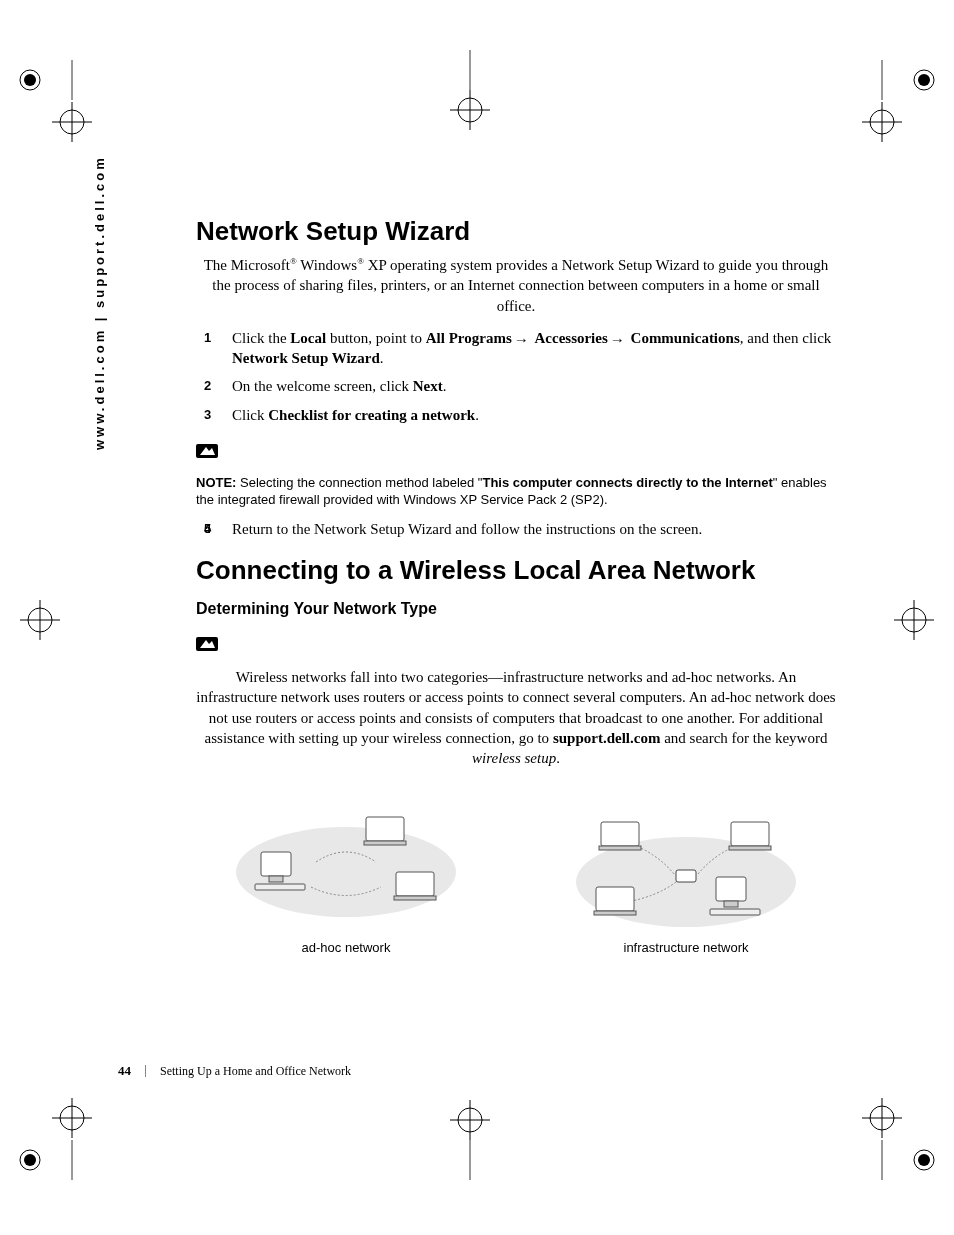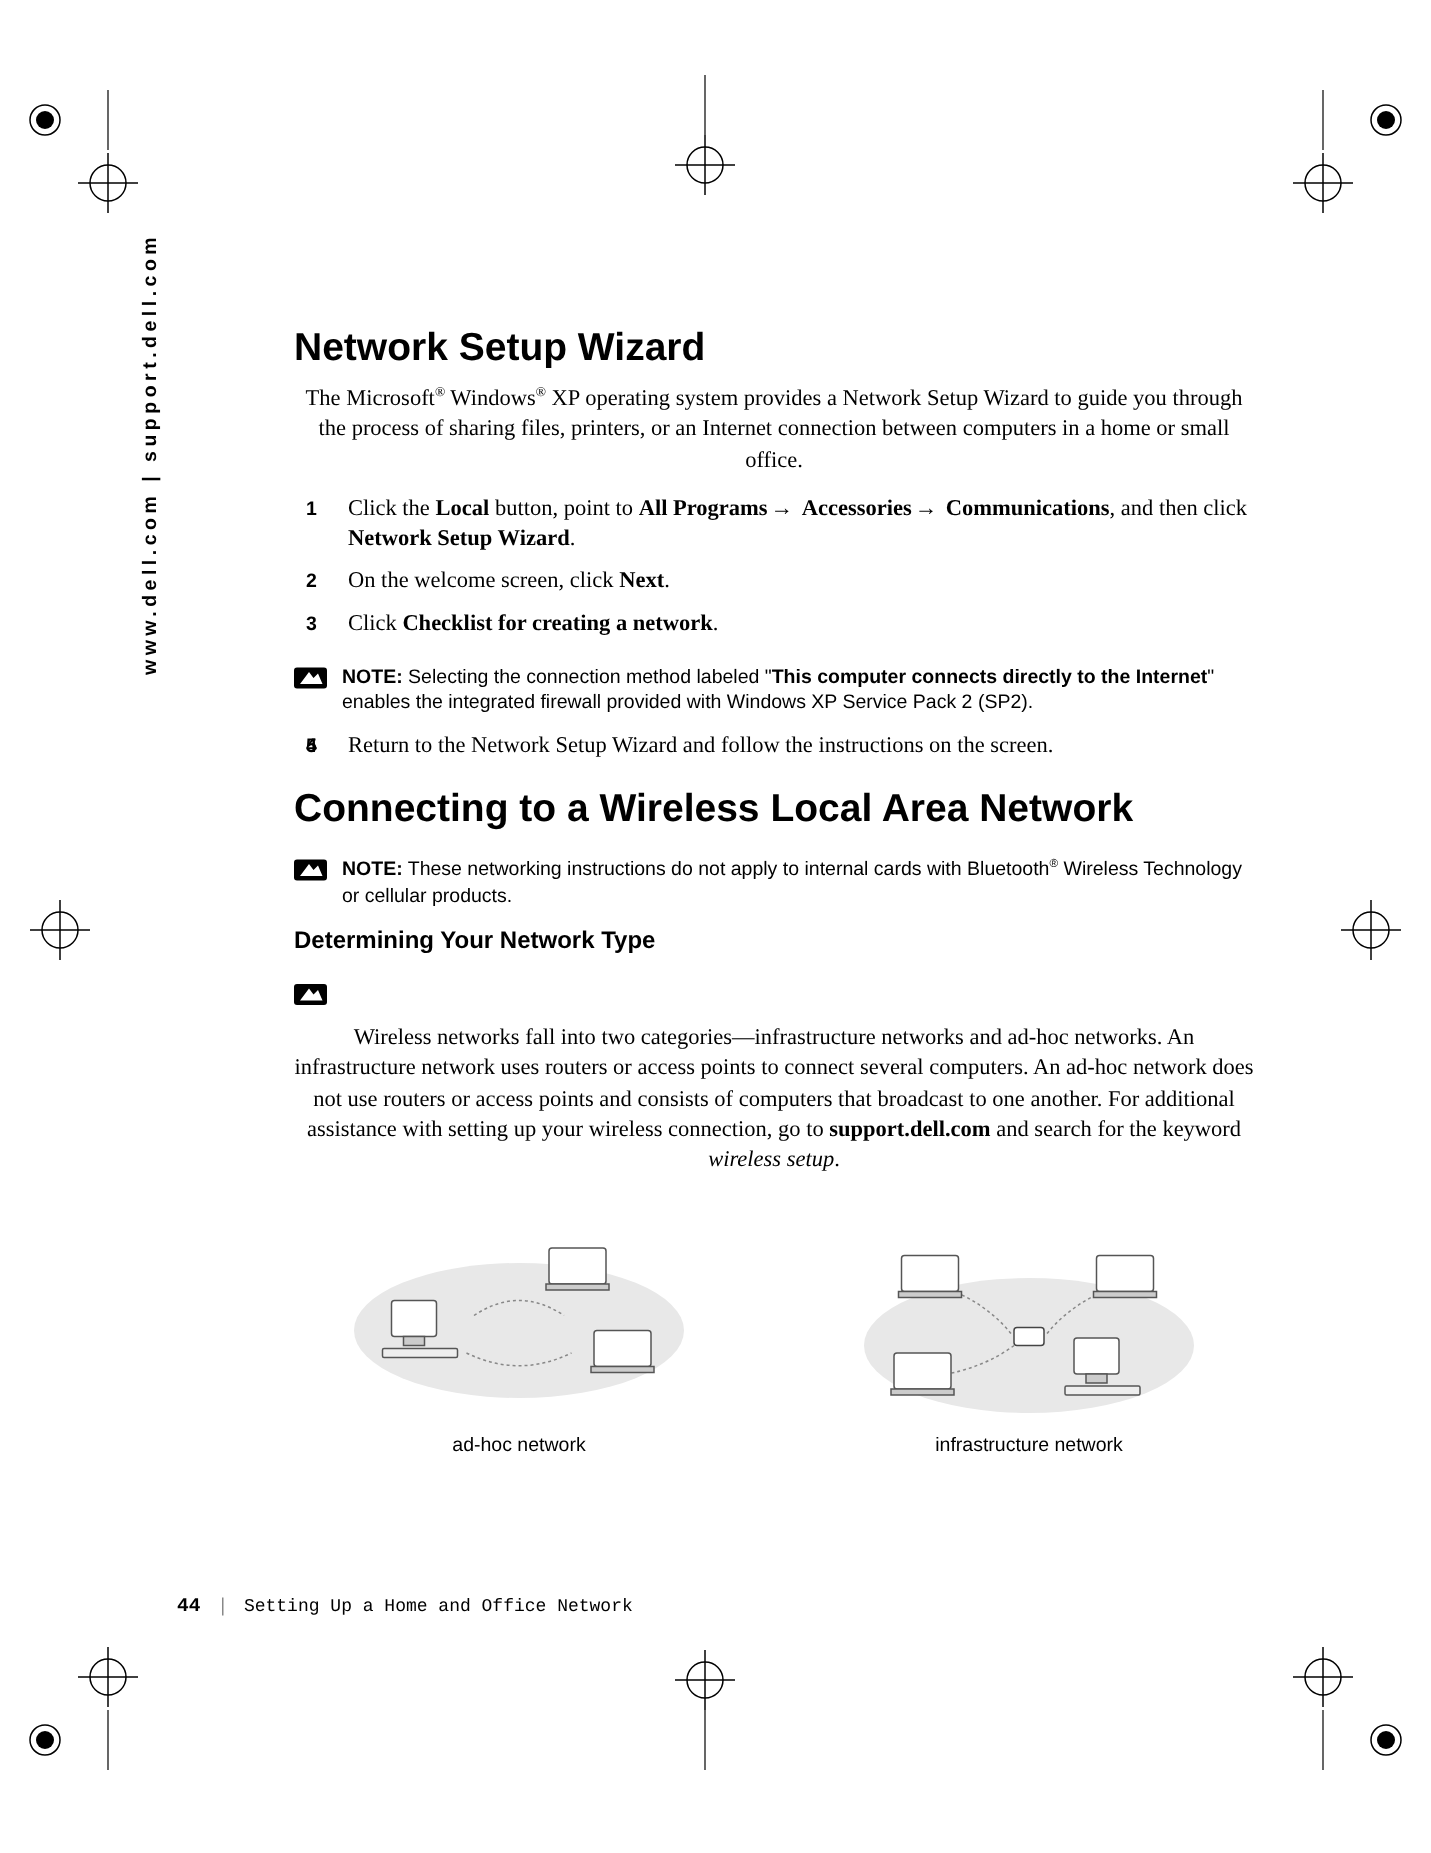--- a/index.html
+++ b/index.html
@@ -79,20 +79,21 @@
   }
   .b { font-weight: bold; }
   sup { font-size: 0.6em; vertical-align: super; }
 
   .note {
     display: flex;
     align-items: flex-start;
     gap: 10px;
     margin: 16px 0 10px 0;
     padding-left: 0;
+    flex-direction: column;
   }
   .note .note-icon {
     flex: 0 0 22px;
     height: 18px;
     margin-top: 1px;
   }
   .note .note-text {
     font-family: Arial, Helvetica, sans-serif;
     font-size: 13px;
     line-height: 1.35;
@@ -116,21 +117,21 @@
   .figure .art {
     width: 260px;
     height: 140px;
     margin: 0 auto;
   }
 
   .footer {
     position: absolute;
     left: 118px;
     top: 1063px;
-    font-family: Liberation Mono, monospace;
+    font-family: Liberation Serif, serif;
     font-size: 12px;
     display: flex;
     align-items: center;
     gap: 14px;
   }
   .footer .pg { font-weight: bold; font-size: 13px; }
   .footer .sep { border-left: 1px solid #888; height: 12px; }
 
   .arrow {
     display:inline-block;
@@ -255,31 +256,20 @@
       <span class="num">4</span>
     </li>
     <li>
       <span class="num">5</span>
       <span>Return to the Network Setup Wizard and follow the instructions on the screen.</span>
     </li>
   </ol>
 
   <h1 style="margin-top:16px">Connecting to a Wireless Local Area Network</h1>
 
-  <div class="note">
-    <span class="note-icon">
-      <svg width="22" height="18" viewBox="0 0 22 18">
-          <rect x="0" y="2" width="22" height="14" rx="2" fill="#000"></rect>
-          <path d="M4 13 L10 5 L13 9 L16 6 L19 13 Z" fill="#fff"></path>
-        </svg>
-    </span>
-    <span class="note-text">
-      <span class="note-label">NOTE:</span><span> These networking instructions do not apply to internal cards with Bluetooth</span><sup>®</sup><span> Wireless Technology or cellular products.</span>
-    </span>
-  </div>
 
   <h2 class="sub">Determining Your Network Type</h2>
 
   <div class="note">
     <span class="note-icon">
       <svg width="22" height="18" viewBox="0 0 22 18">
           <rect x="0" y="2" width="22" height="14" rx="2" fill="#000"></rect>
           <path d="M4 13 L10 5 L13 9 L16 6 L19 13 Z" fill="#fff"></path>
         </svg>
     </span>

